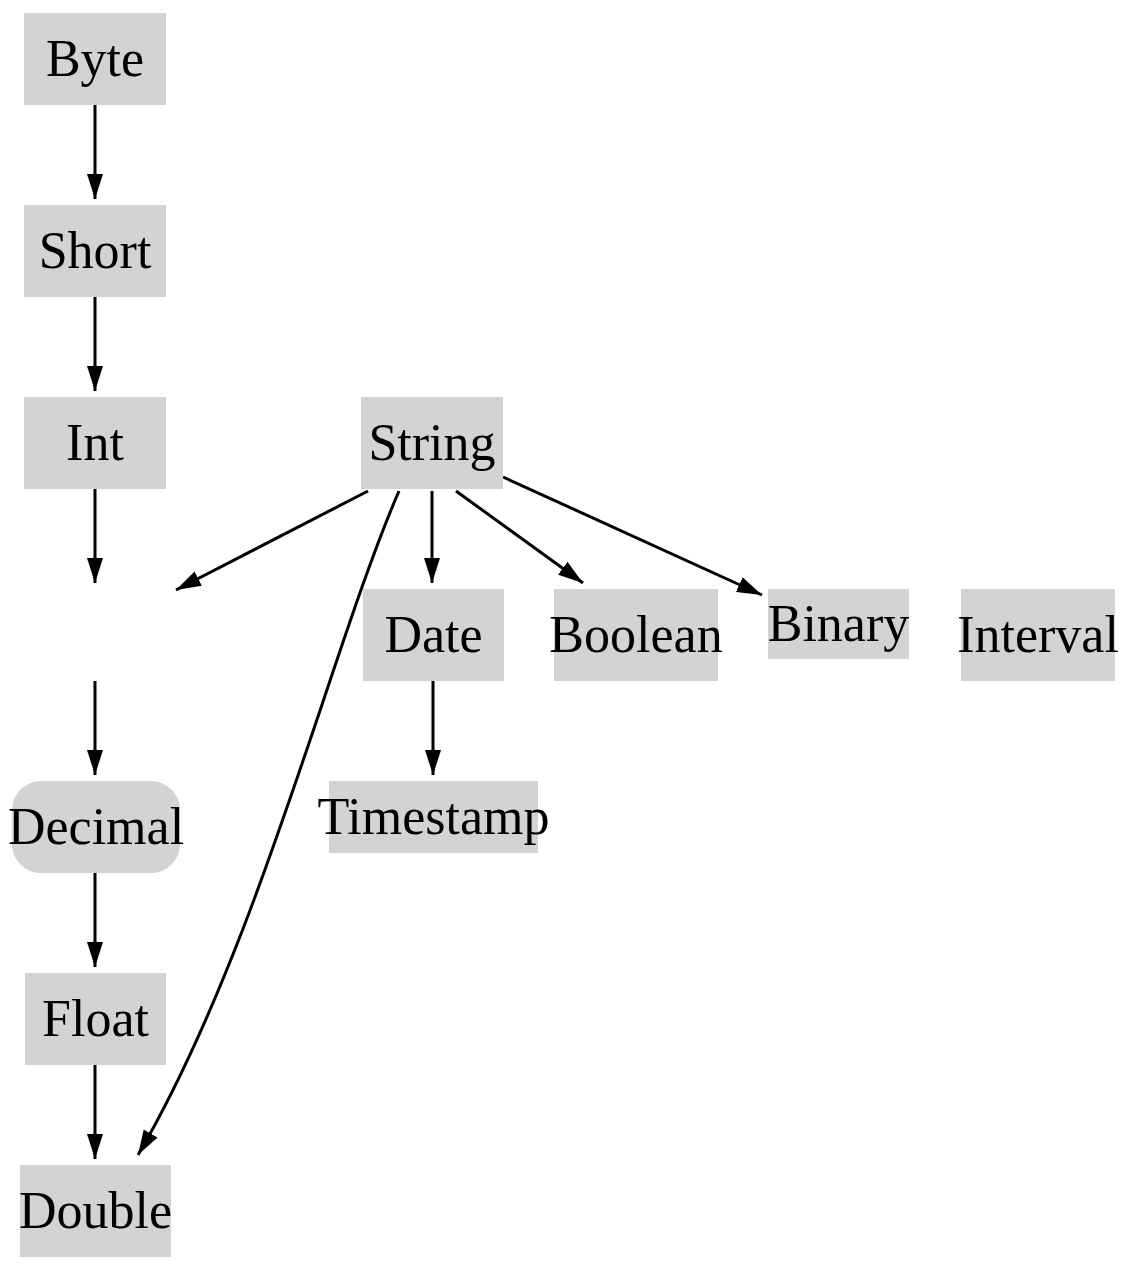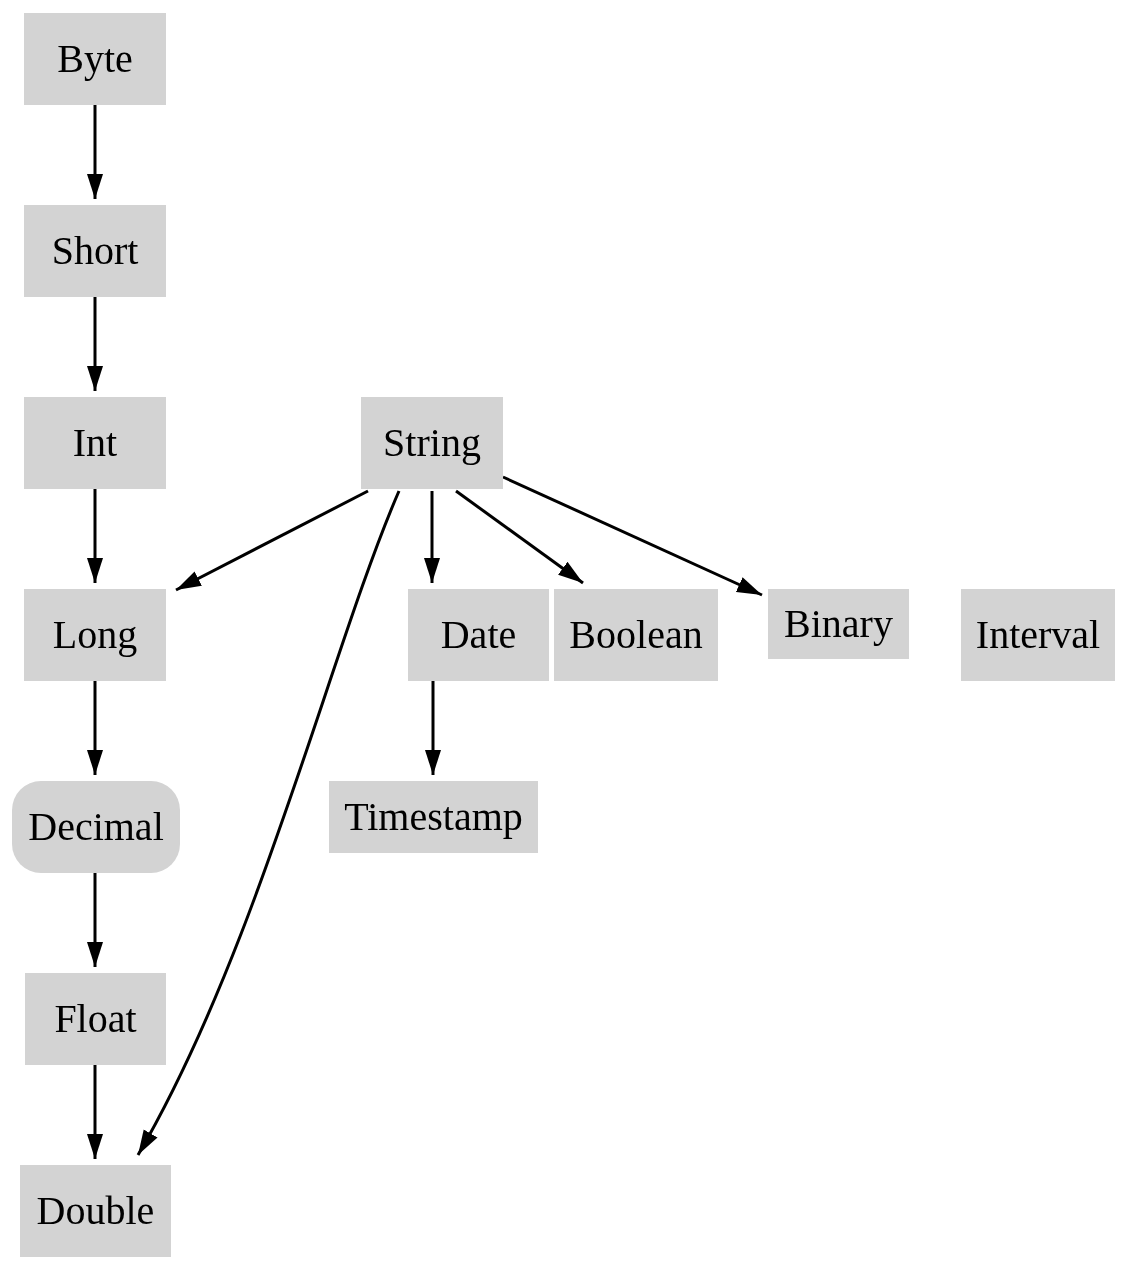--- a/index.html
+++ b/index.html
@@ -17,32 +17,32 @@
   }
   .canvas{position:absolute;left:0;top:0;width:1128px;height:1270px;}
   .edges{position:absolute;left:0;top:0;width:1128px;height:1270px;}
   .edges path{fill:none;stroke:var(--edge-color);stroke-width:3px;}
   .edges .head{fill:var(--edge-color);stroke:none;}
   .node{
     position:absolute;
     background:var(--node-fill);
     color:var(--text-color);
     display:flex;align-items:center;justify-content:center;
-    font-size:40px;line-height:1;white-space:nowrap;
+    font-size:52px;line-height:1;white-space:nowrap;
   }
   
   #n-byte     {left:24px;  top:13px;   width:142px;height:92px;}
   #n-short    {left:24px;  top:205px;  width:142px;height:92px;text-align:center;}
   #n-int      {left:24px;  top:397px;  width:142px;height:92px;}
   #n-long     {left:24px;  top:589px;  width:142px;height:92px;}
   #n-decimal  {left:12px;  top:781px;  width:168px;height:92px;border-radius:29px;}
   #n-float    {left:25px;  top:973px;  width:141px;height:92px;}
   #n-double   {left:20px;  top:1165px; width:151px;height:92px;}
   #n-string   {left:361px; top:397px;  width:142px;height:92px;}
-  #n-date     {left:363px; top:589px;  width:141px;height:92px;margin-left:45px;}
+  #n-date     {left:363px; top:589px;  width:141px;height:92px;}
   #n-timestamp{left:329px; top:781px;  width:209px;height:72px;}
   #n-boolean  {left:554px; top:589px;  width:164px;height:92px;}
   #n-binary   {left:768px; top:589px;  width:141px;height:70px;}
   #n-interval {left:961px; top:589px;  width:154px;height:92px;}
 </style>
 </head>
 <body>
 
 <div class="canvas">
 
@@ -62,21 +62,20 @@
     <path d="M432,491 L432,583" marker-end="url(#arrow)"></path>
     <path d="M456,491 L583,583" marker-end="url(#arrow)"></path>
     <path d="M503,477 L762,595" marker-end="url(#arrow)"></path>
     <path d="M399,491 C 332,645 258,950 138,1155" marker-end="url(#arrow)"></path>
     <path d="M433,681 L433,775" marker-end="url(#arrow)"></path>
   </svg>
 
   <div class="node" id="n-byte">Byte</div>
   <div class="node" id="n-short">Short</div>
   <div class="node" id="n-int">Int</div>
-  <div class="node" id="n-long">Long</div>
   <div class="node" id="n-decimal">Decimal</div>
   <div class="node" id="n-float">Float</div>
   <div class="node" id="n-double">Double</div>
   <div class="node" id="n-string">String</div>
   <div class="node" id="n-date">Date</div>
   <div class="node" id="n-timestamp">Timestamp</div>
   <div class="node" id="n-boolean">Boolean</div>
   <div class="node" id="n-binary">Binary</div>
   <div class="node" id="n-interval">Interval</div>
 

